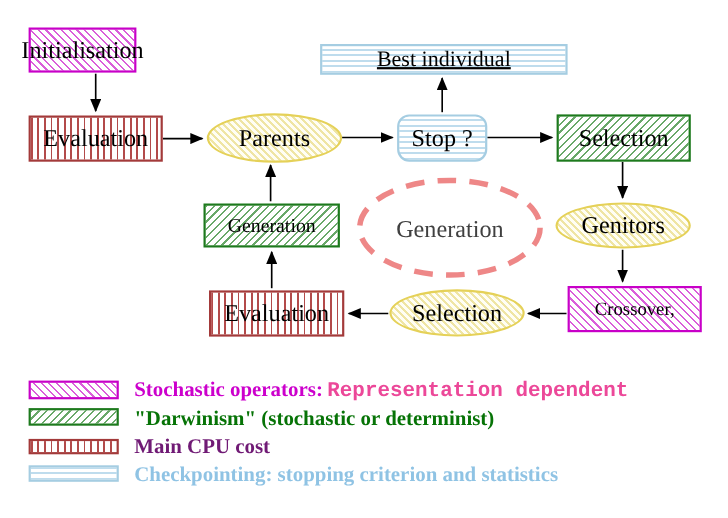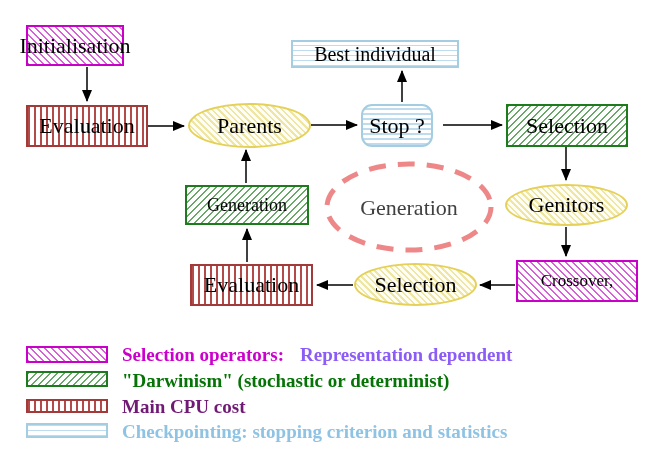--- a/index.html
+++ b/index.html
@@ -76,21 +76,21 @@
   }
   .lrow {
     position: absolute;
     left: 122px;
     font-size: 19px;
     font-weight: bold;
     line-height: 1;
     white-space: nowrap;
   }
   .c-magenta { color: #cc00cc; }
-  .c-yellow  { color: #8b5cf6; margin-left: 16px; }
+  .c-yellow  { color: #ec4899; margin-left: 4px; font-family: Liberation Mono, monospace; }
   .c-green   { color: #067306; }
   .c-red     { color: #701a75; }
   .c-cyan    { color: #8fc3e4; }
 </style>
 </head>
 <body>
 
 <div id="stage">
 
   <svg class="overlay" width="662" height="471" viewBox="0 0 662 471">
@@ -120,25 +120,25 @@
   </div>
 
   <div class="node stripe-red" style="left:26px; top:105px; width:122px; height:42px;">
     <span>Evaluation</span>
   </div>
 
   <div class="node hatch-yellow ellipse" style="left:188px; top:103px; width:123px; height:45px;">
     <span>Parents</span>
   </div>
 
-  <div class="node stripe-cyan" style="left:291px; top:40px; width:168px; height:28px; font-size:20px;">
+  <div class="node stripe-cyan" style="left:291px; top:40px; width:225px; height:28px; font-size:20px;text-decoration:underline;">
     <span>Best individual</span>
   </div>
 
-  <div class="node stripe-cyan rounded" style="left:361px; top:104px; width:72px; height:43px;">
+  <div class="node stripe-cyan rounded" style="left:361px; top:104px; width:82px; height:43px;">
     <span>Stop ?</span>
   </div>
 
   <div class="node hatch-green" style="left:506px; top:104px; width:122px; height:43px;">
     <span>Selection</span>
   </div>
 
   <div class="node hatch-yellow ellipse" style="left:505px; top:184px; width:123px; height:42px;">
     <span>Genitors</span>
   </div>
@@ -162,21 +162,21 @@
   <div class="gen-label">
     <span>Generation</span>
   </div>
 
   <div class="lswatch hatch-magenta" style="top:346px; height:17px;"></div>
   <div class="lswatch hatch-green" style="top:371px; height:16px;"></div>
   <div class="lswatch stripe-red" style="top:399px; height:14px;"></div>
   <div class="lswatch stripe-cyan" style="top:423px; height:15px;"></div>
 
   <div class="lrow" style="top:345px;">
-    <span class="c-magenta">Selection operators:</span><span class="c-yellow">Representation dependent</span>
+    <span class="c-magenta">Stochastic operators:</span><span class="c-yellow">Representation dependent</span>
   </div>
   <div class="lrow c-green" style="top:371px;">
     <span>"Darwinism" (stochastic or determinist)</span>
   </div>
   <div class="lrow c-red" style="top:397px;">
     <span>Main CPU cost</span>
   </div>
   <div class="lrow c-cyan" style="top:422px;">
     <span>Checkpointing: stopping criterion and statistics</span>
   </div>

